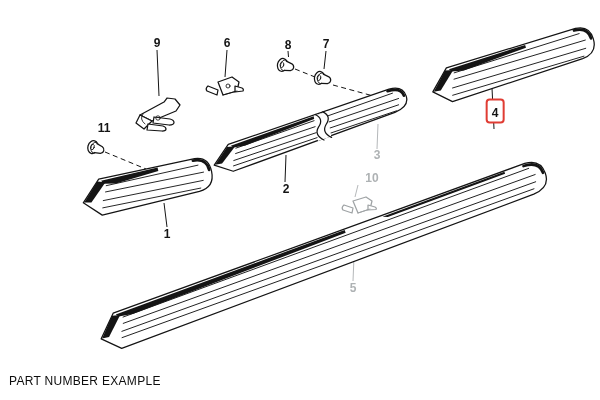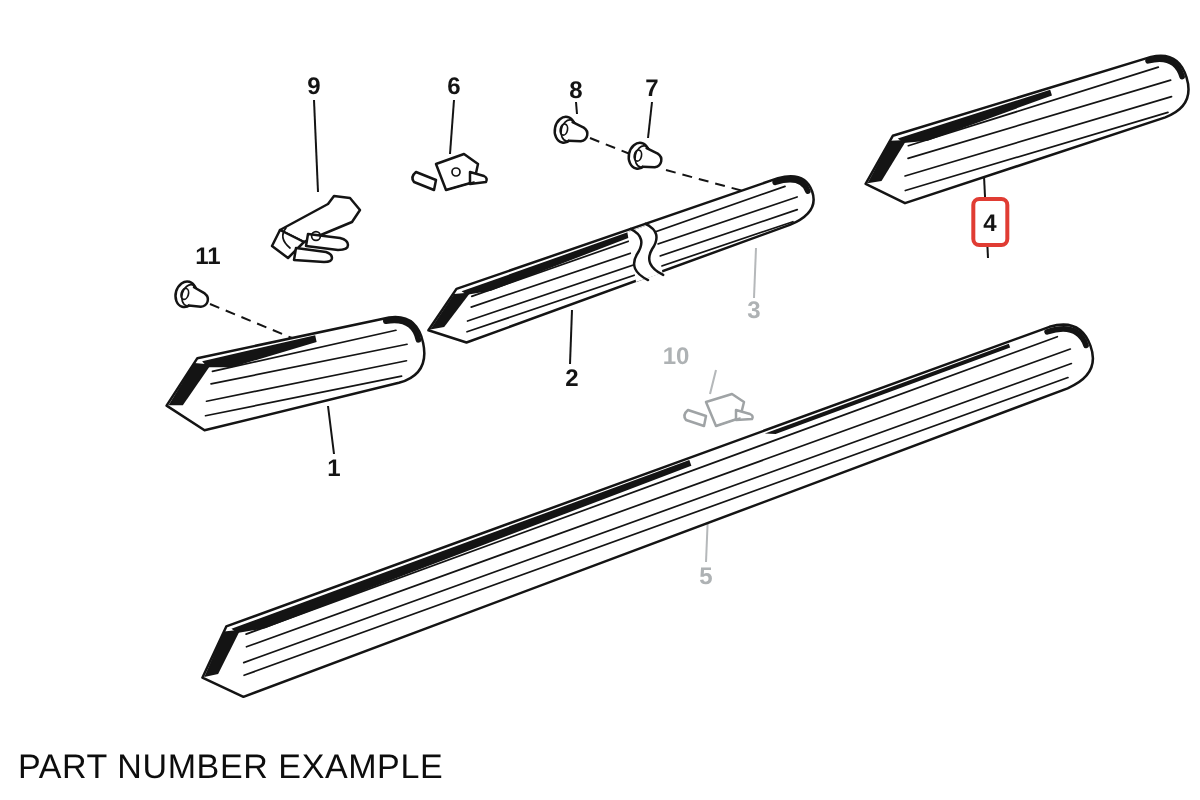--- a/index.html
+++ b/index.html
@@ -8,21 +8,21 @@
   #artwork{position:absolute;left:0;top:0;}
   .plabel{position:absolute;transform:translate(-50%,-50%);
           font:bold 12px "Liberation Sans", sans-serif;color:#141414;
           line-height:1;white-space:nowrap;z-index:3;}
   .plabel.muted{color:#aeb2b4;}
   .hlbox{position:absolute;left:495px;top:111px;transform:translate(-50%,-50%);
          border:2px solid #e03c33;border-radius:4px;background:#ffffff;
          padding:2px 4px 1px 4px;z-index:4;}
   .hlbox .plabel-in{font:bold 12px "Liberation Sans", sans-serif;color:#141414;line-height:1;}
   #caption{position:absolute;left:9px;top:374px;
-           font-family:"Liberation Sans", sans-serif;font-size:17px;font-weight:500;
+           font-family:"Liberation Sans", sans-serif;font-size:12px;font-weight:500;
            letter-spacing:0.3px;color:#0d0d0d;z-index:3;}
   svg .ln{stroke:#141414;stroke-width:1.25;fill:none;stroke-linejoin:round;stroke-linecap:round;}
   svg .fillw{fill:#ffffff;}
   svg .thin{stroke:#141414;stroke-width:0.85;fill:none;stroke-linecap:round;}
   svg .heavy{stroke:#141414;stroke-width:2.8;fill:none;stroke-linecap:round;}
   svg .dark{fill:#141414;stroke:none;}
   svg .leader{stroke:#141414;stroke-width:1;fill:none;}
   svg .leader-muted{stroke:#b5b8ba;stroke-width:1;fill:none;}
   svg .dash{stroke:#141414;stroke-width:1;fill:none;stroke-dasharray:5 3.5;}
   svg .grey .ln,svg .grey .thin{stroke:#9fa3a5;}
@@ -154,21 +154,21 @@
   </svg>
 
   <span class="plabel" style="left:157px;top:43px">9</span>
   <span class="plabel" style="left:227px;top:43px">6</span>
   <span class="plabel" style="left:288px;top:45px">8</span>
   <span class="plabel" style="left:326px;top:44px">7</span>
   <span class="plabel" style="left:104px;top:128px">11</span>
   <span class="plabel" style="left:167px;top:234px">1</span>
   <span class="plabel" style="left:286px;top:189px">2</span>
   <span class="plabel muted" style="left:377px;top:155px">3</span>
-  <span class="plabel muted" style="left:338px;top:178px">10</span>
+  <span class="plabel muted" style="left:372px;top:178px">10</span>
   <span class="plabel muted" style="left:353px;top:288px">5</span>
 
   <span class="hlbox">
     <span class="plabel-in">4</span>
   </span>
 
   <div id="caption">PART NUMBER EXAMPLE</div>
 </div>
 
 </body></html>

